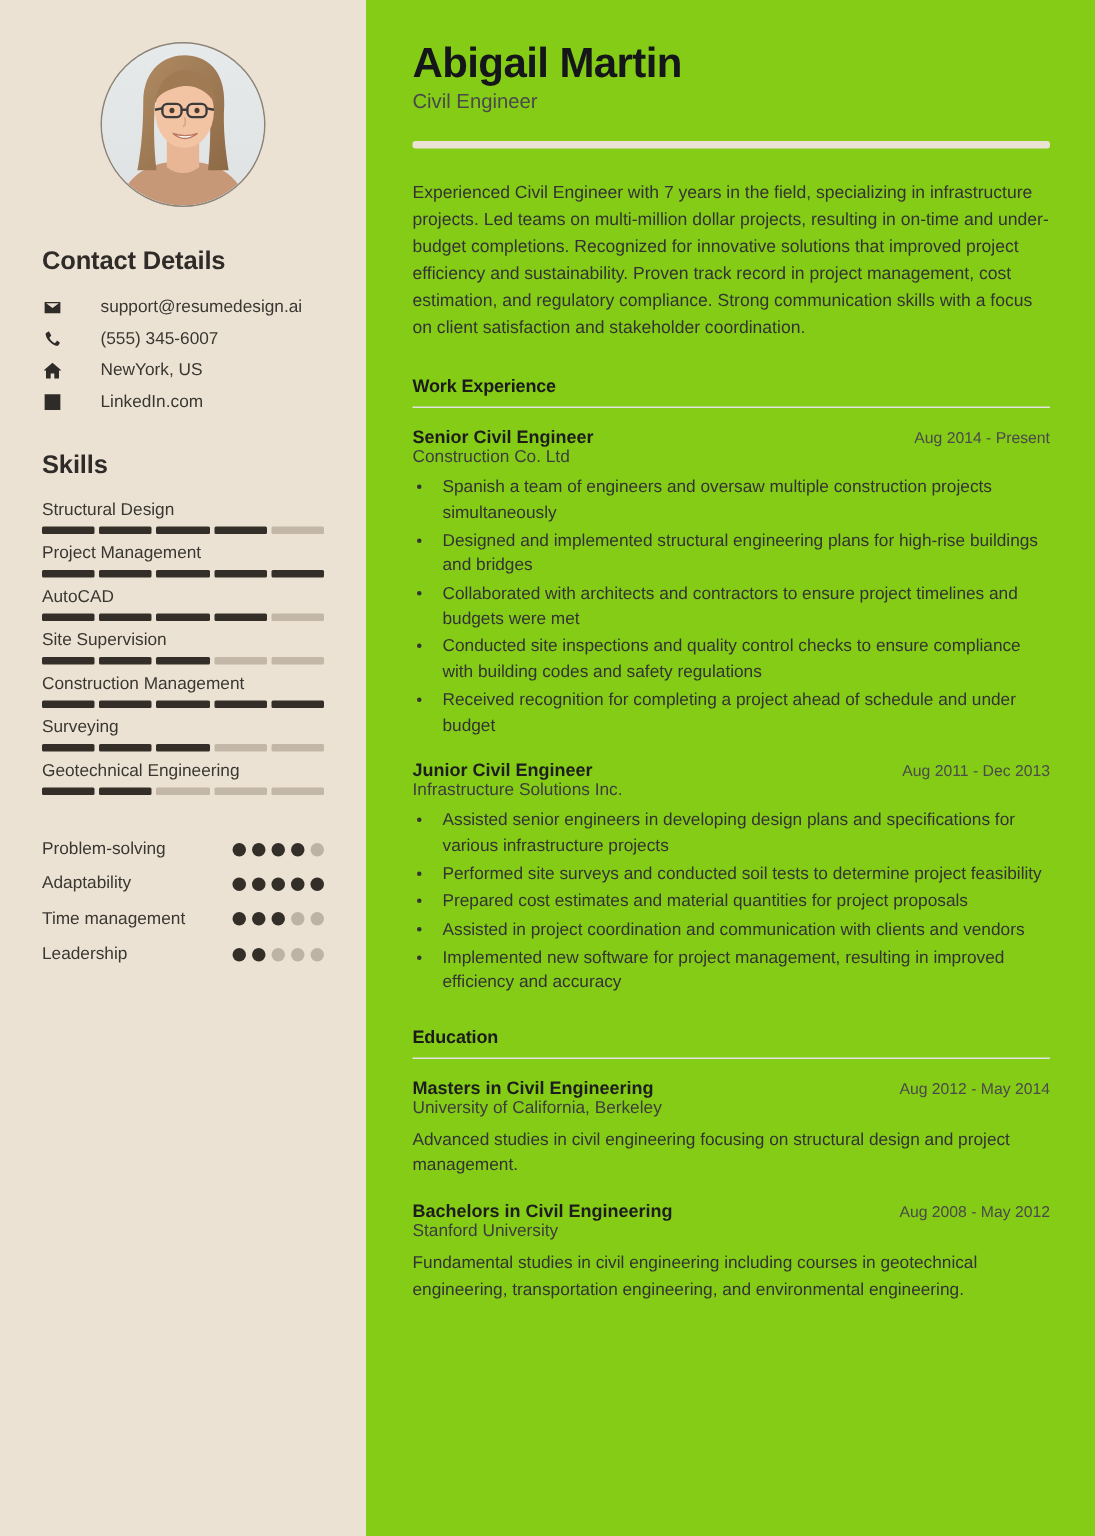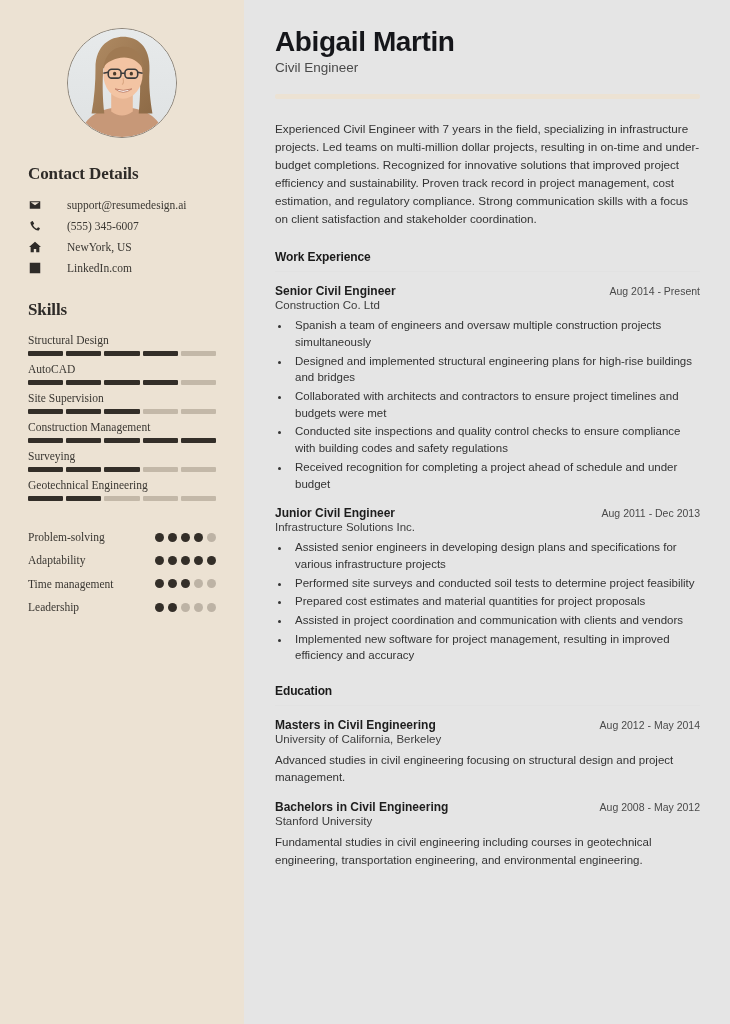--- a/index.html
+++ b/index.html
@@ -26,21 +26,20 @@
   }
 
   
   .sidebar {
     width: 244px;
     min-width: 244px;
     background: #ece2d3;
     padding: 28px 28px 20px 28px;
     display: flex;
     flex-direction: column;
-    font-family: Liberation Serif, serif;
   }
 
   .photo-wrap {
     display: flex;
     justify-content: center;
     margin-bottom: 26px;
   }
 
   .photo {
     width: 110px;
@@ -148,21 +147,21 @@
     font-size: 11px;
     padding: 4px 9px;
     border-radius: 5px;
     line-height: 1.2;
   }
 
   
   .main {
     flex: 1;
     padding: 26px 30px 20px 31px;
-    background: #e5e5e5;
+    background: #84cc16;
   }
 
   .name {
     font-size: 28px;
     font-weight: bold;
     color: #15161a;
     letter-spacing: -0.4px;
     line-height: 1.12;
   }
 
@@ -356,20 +355,30 @@
             <div class="skill-name">Structural Design</div>
             <div class="skill-bar">
               <span class="skill-seg filled"></span>
               <span class="skill-seg filled"></span>
               <span class="skill-seg filled"></span>
               <span class="skill-seg filled"></span>
               <span class="skill-seg"></span>
             </div>
           </div>
           <div class="skill-item">
+            <div class="skill-name">Project Management</div>
+            <div class="skill-bar">
+              <span class="skill-seg filled"></span>
+              <span class="skill-seg filled"></span>
+              <span class="skill-seg filled"></span>
+              <span class="skill-seg filled"></span>
+              <span class="skill-seg filled"></span>
+            </div>
+          </div>
+          <div class="skill-item">
             <div class="skill-name">AutoCAD</div>
             <div class="skill-bar">
               <span class="skill-seg filled"></span>
               <span class="skill-seg filled"></span>
               <span class="skill-seg filled"></span>
               <span class="skill-seg filled"></span>
               <span class="skill-seg"></span>
             </div>
           </div>
           <div class="skill-item">

